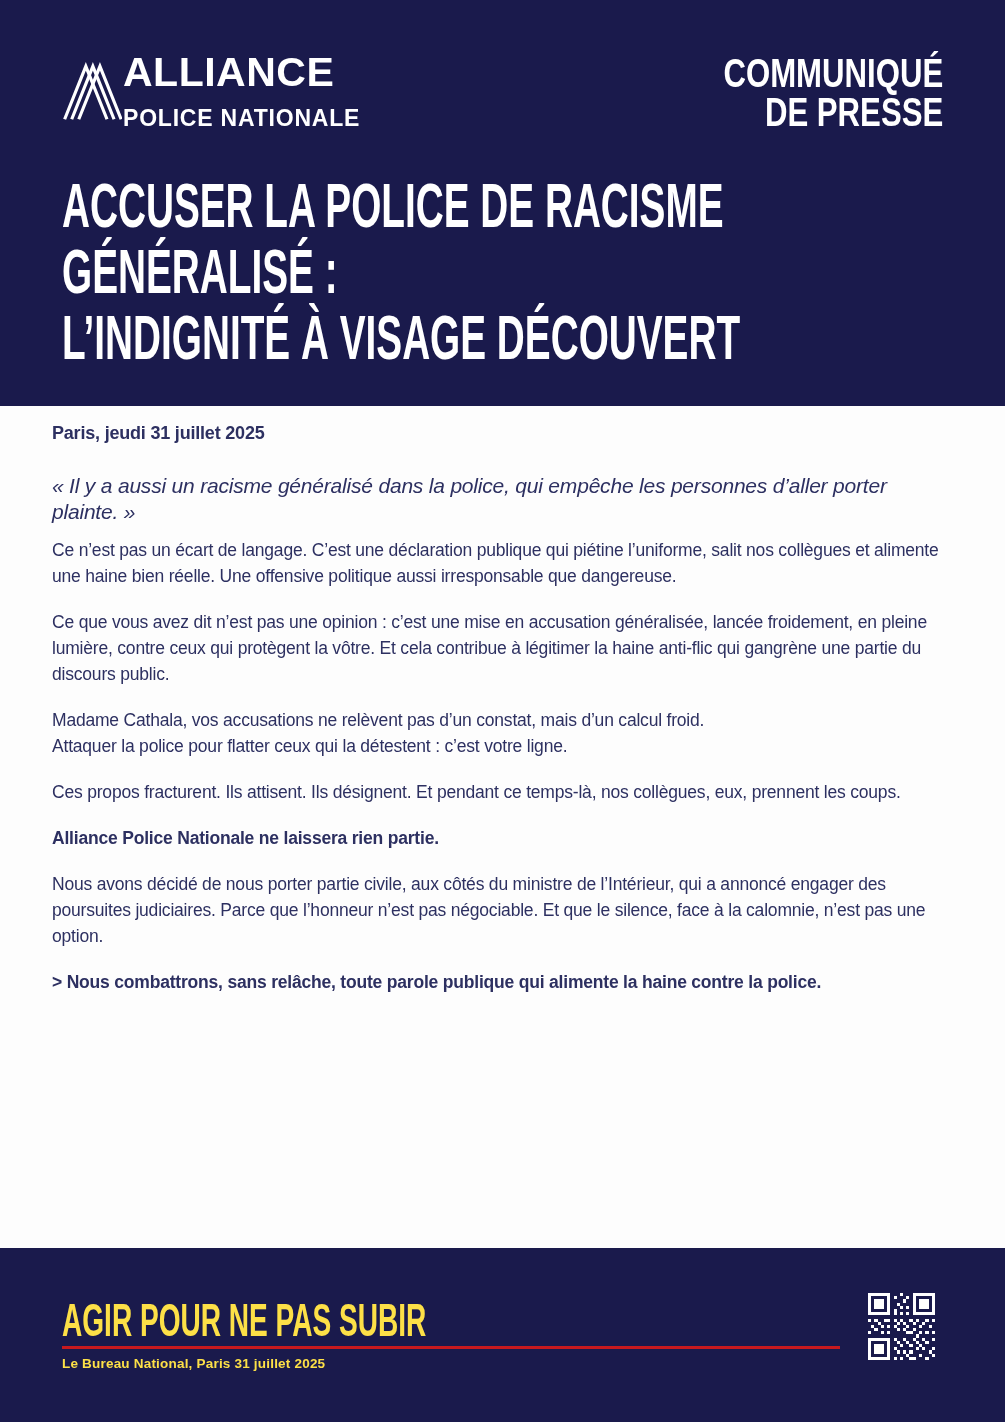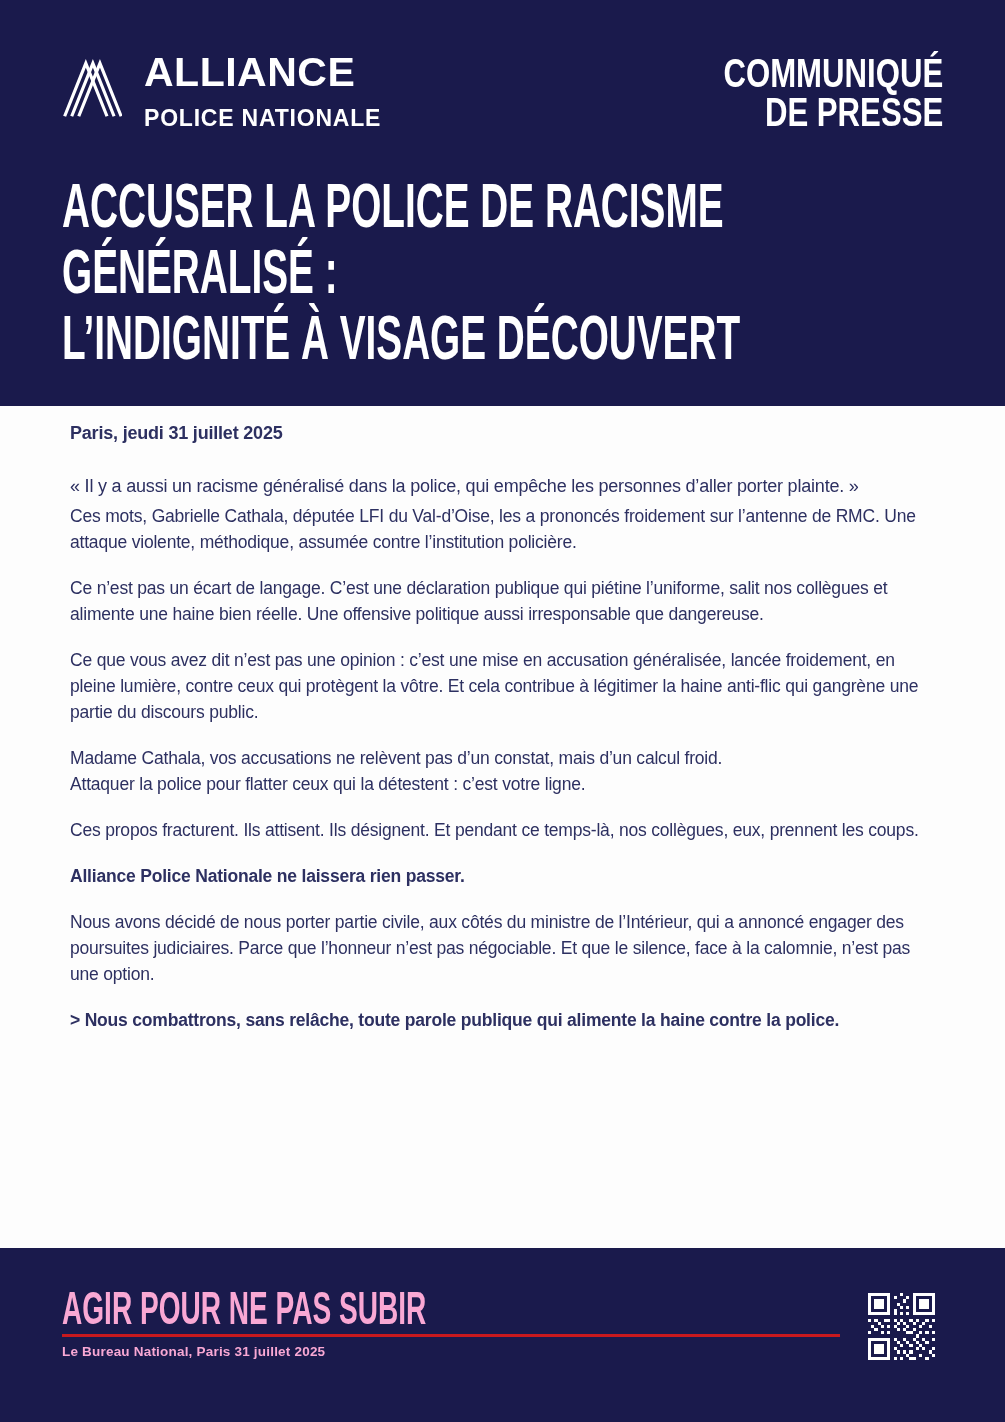--- a/index.html
+++ b/index.html
@@ -7,42 +7,42 @@
     position:relative;width:1005px;height:1422px;margin:0 auto;
     background:#fdfdfd;overflow:hidden;
     font-family:"Liberation Sans",sans-serif;
   }
   
   .header{
     background:#1a1a4c;height:406px;box-sizing:border-box;
     padding:52px 62px 0 62px;color:#fff;
   }
   .header-top{display:flex;justify-content:space-between;align-items:flex-start;}
-  .logo{display:flex;align-items:flex-start;gap:22px;}
+  .logo{display:flex;align-items:center;gap:1px;}
   .logo-mark{flex:0 0 auto;margin-top:2px;}
   .logo-name{font-size:41px;font-weight:bold;line-height:40px;letter-spacing:.5px;}
   .logo-sub{font-size:23px;font-weight:bold;line-height:26px;letter-spacing:.8px;margin-top:13px;}
   .kicker{
     text-align:right;font-weight:bold;font-size:41px;line-height:39px;
     transform:scaleX(.76);transform-origin:right top;white-space:nowrap;margin-top:2px;
   }
   .headline{
     margin-top:40px;font-weight:bold;font-size:63px;line-height:66px;
     transform:scaleX(.615);transform-origin:left top;white-space:nowrap;
   }
   
-  .body-sec{box-sizing:border-box;padding:14px 62px 0 70px;color:#2d3061;}
+  .body-sec{box-sizing:border-box;padding:14px 62px 0 52px;color:#2d3061;}
   .dateline{font-weight:bold;font-size:18px;line-height:26px;margin-bottom:27px;letter-spacing:-.2px;}
-  .quote{font-size:18px;line-height:26px;margin-bottom:4px;letter-spacing:-.2px;}
+  .quote{font-style:italic;font-size:21px;line-height:26px;margin-bottom:12px;letter-spacing:-.2px;}
   .para{font-size:17.5px;line-height:26px;margin:0 0 20px 0;letter-spacing:-.2px;white-space:pre-line;}
   .para.bold{font-weight:bold;}
   
   .footer{
     position:absolute;left:0;bottom:0;width:100%;height:174px;background:#1a1a4c;
-    box-sizing:border-box;padding:38px 62px 0 62px;color:#f9a8d4;
+    box-sizing:border-box;padding:50px 62px 0 62px;color:#fde047;
   }
   .slogan{
     font-size:46px;font-weight:bold;line-height:44px;
     transform:scaleX(.61);transform-origin:left top;white-space:nowrap;
   }
   .rule{height:3px;width:778px;background:#c8191e;margin-top:4px;}
   .byline{font-weight:bold;font-size:13.5px;margin-top:7px;letter-spacing:.2px;}
   .qr{position:absolute;right:70px;top:44px;}
 </style>
 </head>
@@ -76,27 +76,26 @@
       <div>ACCUSER LA POLICE DE RACISME</div>
       <div>GÉNÉRALISÉ :</div>
       <div>L’INDIGNITÉ À VISAGE DÉCOUVERT</div>
     </div>
   </div>
 
   <div class="body-sec">
     <div class="dateline">Paris, jeudi 31 juillet 2025</div>
     <div class="quote">« Il y a aussi un racisme généralisé dans la police, qui empêche les personnes d’aller porter plainte. »</div>
     <div>
-        <p class="para">Ces mots, Gabrielle Cathala, députée LFI du Val-d’Oise, les a prononcés froidement sur l’antenne de RMC. Une attaque violente, méthodique, assumée contre l’institution policière.</p>
         <p class="para">Ce n’est pas un écart de langage. C’est une déclaration publique qui piétine l’uniforme, salit nos collègues et alimente une haine bien réelle. Une offensive politique aussi irresponsable que dangereuse.</p>
         <p class="para">Ce que vous avez dit n’est pas une opinion : c’est une mise en accusation généralisée, lancée froidement, en pleine lumière, contre ceux qui protègent la vôtre. Et cela contribue à légitimer la haine anti-flic qui gangrène une partie du discours public.</p>
         <p class="para">Madame Cathala, vos accusations ne relèvent pas d’un constat, mais d’un calcul froid.
 Attaquer la police pour flatter ceux qui la détestent : c’est votre ligne.</p>
         <p class="para">Ces propos fracturent. Ils attisent. Ils désignent. Et pendant ce temps-là, nos collègues, eux, prennent les coups.</p>
-        <p class="para bold">Alliance Police Nationale ne laissera rien passer.</p>
+        <p class="para bold">Alliance Police Nationale ne laissera rien partie.</p>
         <p class="para">Nous avons décidé de nous porter partie civile, aux côtés du ministre de l’Intérieur, qui a annoncé engager des poursuites judiciaires. Parce que l’honneur n’est pas négociable. Et que le silence, face à la calomnie, n’est pas une option.</p>
         <p class="para bold">&gt; Nous combattrons, sans relâche, toute parole publique qui alimente la haine contre la police.</p>
       </div>
   </div>
 
   <div class="footer">
     <div class="slogan">AGIR POUR NE PAS SUBIR</div>
     <div class="rule"></div>
     <div class="byline">Le Bureau National, Paris 31 juillet 2025</div>
     <span class="qr">

